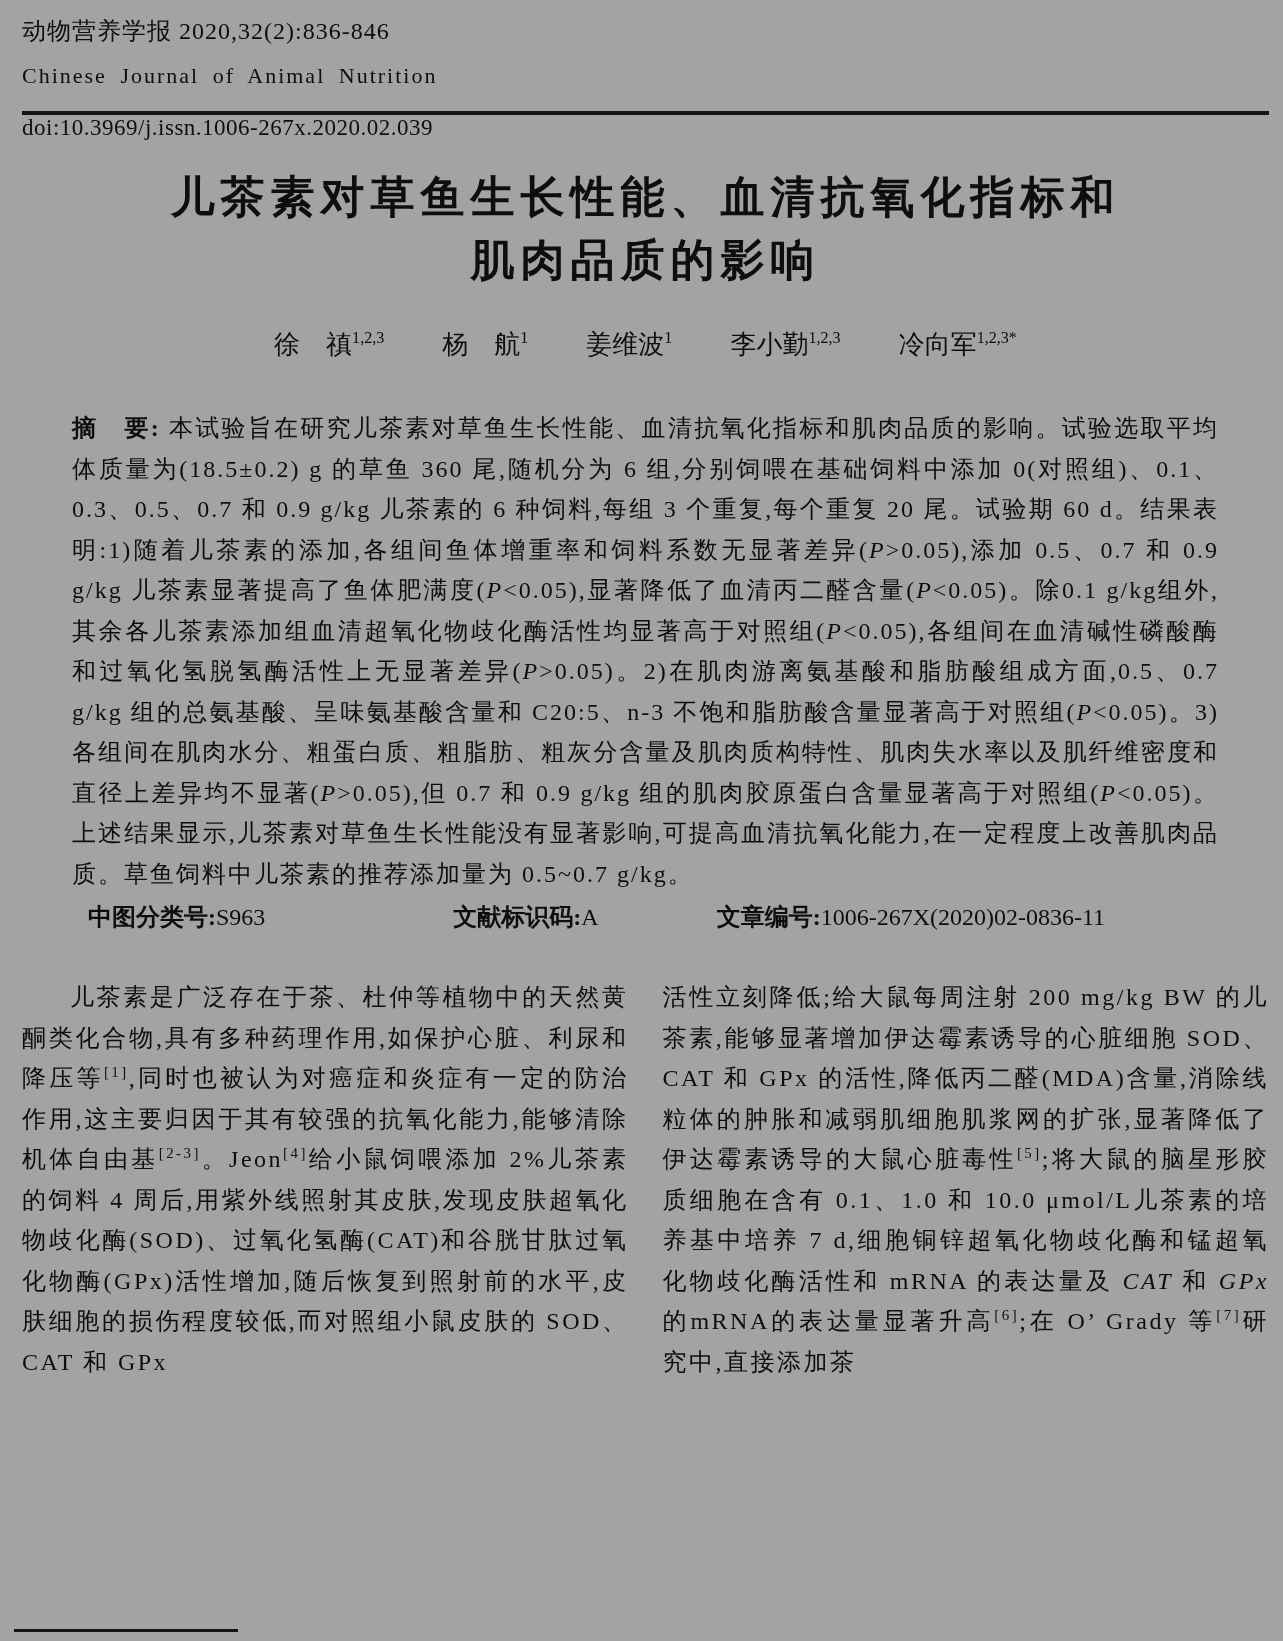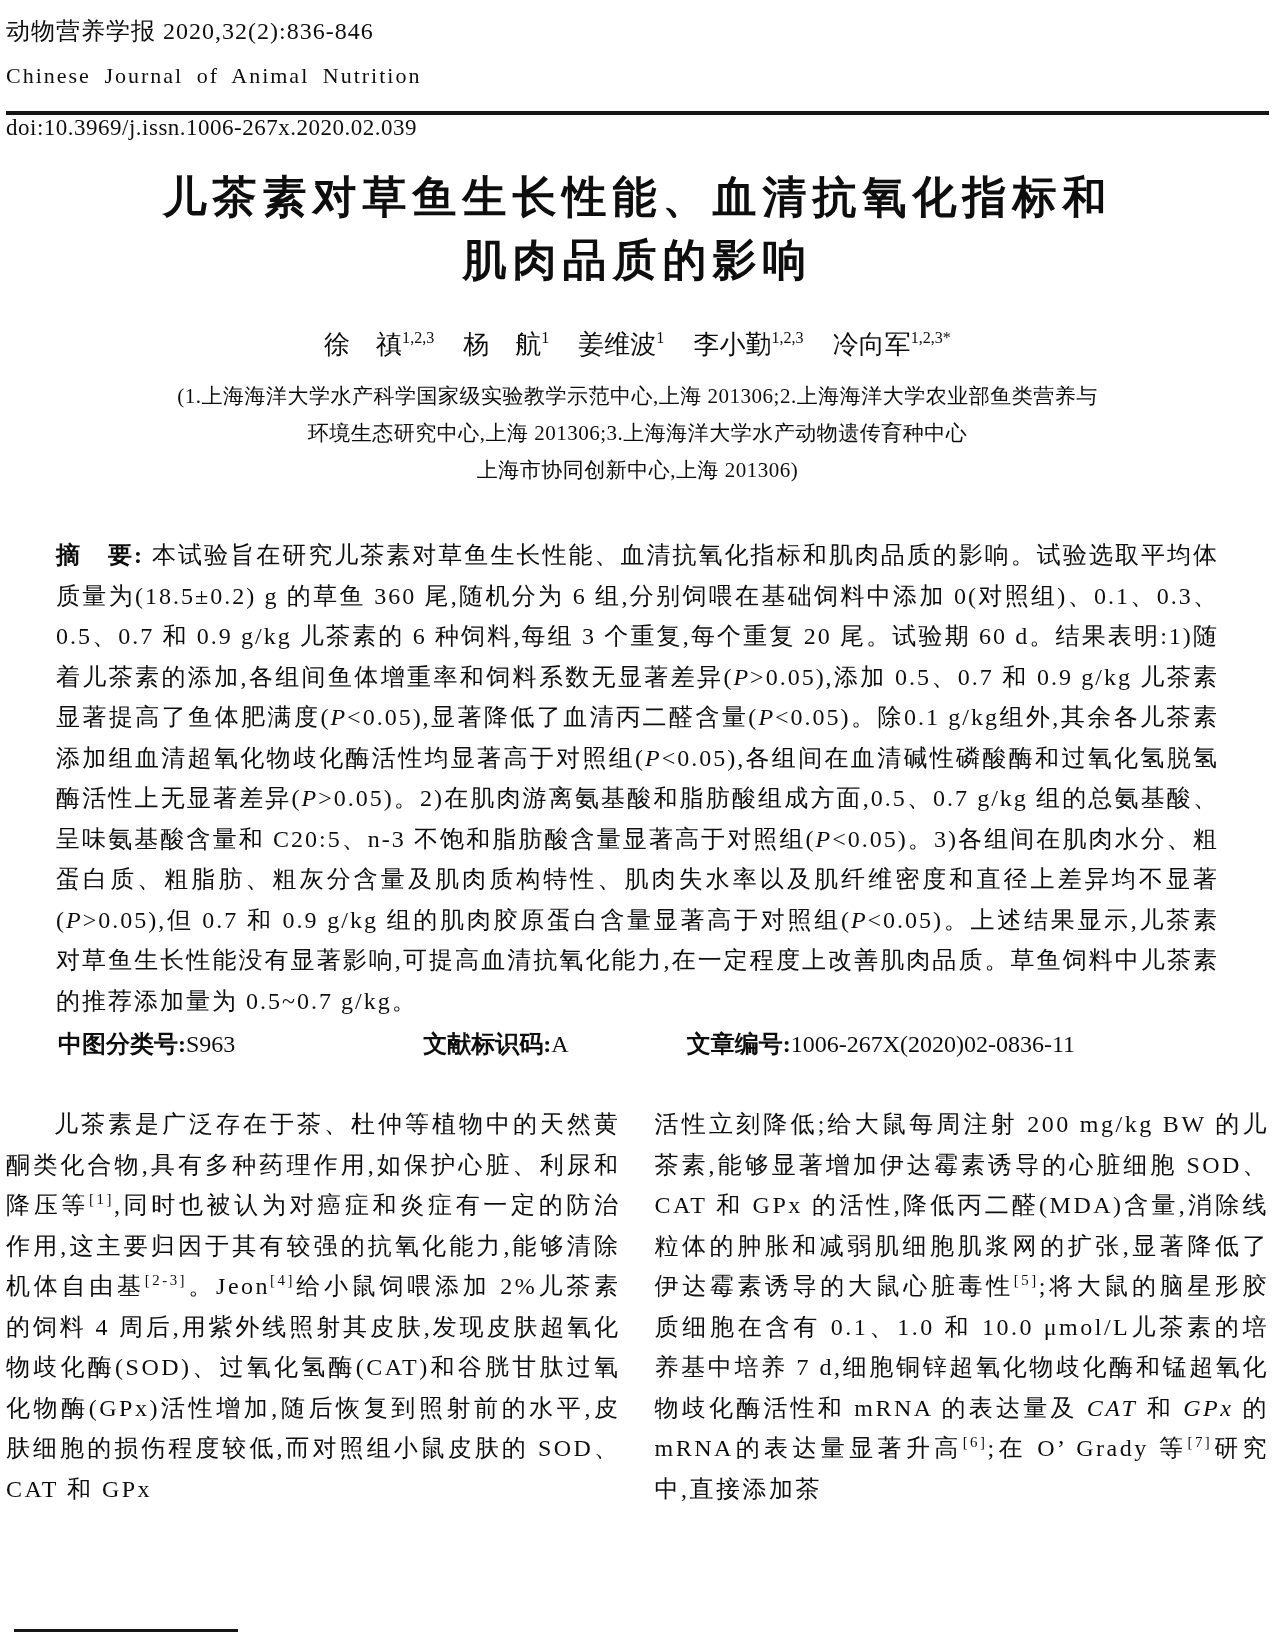--- a/index.html
+++ b/index.html
@@ -1,56 +1,56 @@
 <!DOCTYPE html>
 <html lang="zh"><head>
 <meta charset="utf-8">
 <style>
   html,body { margin:0; padding:0; background:#e8e8e8; }
   .page {
     position:relative;
     width:1283px; height:1641px;
     margin:0 auto;
-    background:#ffffff;
+    background:#a3a3a3;
     color:#0e0e0e;
     font-family:"Liberation Serif", serif;
     box-sizing:border-box;
-    padding:16px 14px 0 6px;
+    padding:16px 14px 0 22px;
     overflow:hidden;
   }
   .hei { font-family:Liberation Serif, serif; font-weight:bold; }
 
   
   .journal-cn { font-size:24px; line-height:30px; letter-spacing:1px; }
   .journal-en { font-size:22px; line-height:26px; margin-top:17px; letter-spacing:2px; word-spacing:6px; }
   .top-rule   { border:none; border-top:4px solid #151515; margin:22px 0 0 0; }
   .doi-line   { font-family:Liberation Serif, serif; font-size:23px; margin-top:0; letter-spacing:0.5px; }
 
   
   .article-title {
     margin-top:24px; text-align:center;
     font-family:"Liberation Sans", sans-serif; font-weight:900;
     font-size:44px; line-height:63px; letter-spacing:6px;
   }
-  .authors { margin-top:36px; display:flex; justify-content:center; gap:29px; font-size:26px; }
+  .authors { margin-top:36px; display:flex; justify-content:center; gap:58px; font-size:26px; }
   .author sup, sup { font-size:0.62em; line-height:0; }
   .affiliations { margin-top:16px; text-align:center; font-size:21px; line-height:37px; letter-spacing:0.5px; }
 
   
   .abstract {
     margin:46px 50px 0 50px;
     font-size:24px; line-height:40.5px;
     text-align:justify; letter-spacing:2px;
   }
   .abstract-label { letter-spacing:2px; }
   .it { font-style:italic; font-family:"Liberation Serif", serif; }
 
   .keywords { margin:2px 50px 0 50px; font-size:24px; line-height:40px; letter-spacing:2px; }
 
-  .meta { display:flex; margin:3px 50px 0 52px; font-size:24px; line-height:40px; white-space:nowrap; }
+  .meta { display:flex; margin:3px 50px 0 66px; font-size:24px; line-height:40px; white-space:nowrap; }
   .meta-item2 { margin-left:188px; }
   .meta-item3 { margin-left:118px; }
 
   
   .columns { display:flex; gap:34px; margin-top:40px; }
   .col { flex:1 1 0; font-size:24px; line-height:40.5px; text-align:justify; letter-spacing:2.5px; }
   .col p { margin:0; }
   .indent { text-indent:2em; }
 
   .footnote-rule {
@@ -74,25 +74,20 @@
   </h1>
 
   <div class="authors">
     <span class="author"><span>徐　禛</span><sup>1,2,3</sup></span>
     <span class="author"><span>杨　航</span><sup>1</sup></span>
     <span class="author"><span>姜维波</span><sup>1</sup></span>
     <span class="author"><span>李小勤</span><sup>1,2,3</sup></span>
     <span class="author"><span>冷向军</span><sup>1,2,3*</sup></span>
   </div>
 
-  <div class="affiliations">
-    <div>(1.上海海洋大学水产科学国家级实验教学示范中心,上海 201306;2.上海海洋大学农业部鱼类营养与</div>
-    <div>环境生态研究中心,上海 201306;3.上海海洋大学水产动物遗传育种中心</div>
-    <div>上海市协同创新中心,上海 201306)</div>
-  </div>
 
   <p class="abstract"><span class="hei abstract-label">摘　要: </span><span>本试验旨在研究儿茶素对草鱼生长性能、血清抗氧化指标和肌肉品质的影响。试验选取平均体质量为(18.5±0.2) g 的草鱼 360 尾,随机分为 6 组,分别饲喂在基础饲料中添加 0(对照组)、0.1、0.3、0.5、0.7 和 0.9 g/kg 儿茶素的 6 种饲料,每组 3 个重复,每个重复 20 尾。试验期 60 d。结果表明:1)随着儿茶素的添加,各组间鱼体增重率和饲料系数无显著差异(<span class="it">P</span>&gt;0.05),添加 0.5、0.7 和 0.9 g/kg 儿茶素显著提高了鱼体肥满度(<span class="it">P</span>&lt;0.05),显著降低了血清丙二醛含量(<span class="it">P</span>&lt;0.05)。除0.1 g/kg组外,其余各儿茶素添加组血清超氧化物歧化酶活性均显著高于对照组(<span class="it">P</span>&lt;0.05),各组间在血清碱性磷酸酶和过氧化氢脱氢酶活性上无显著差异(<span class="it">P</span>&gt;0.05)。2)在肌肉游离氨基酸和脂肪酸组成方面,0.5、0.7 g/kg 组的总氨基酸、呈味氨基酸含量和 C20:5、n-3 不饱和脂肪酸含量显著高于对照组(<span class="it">P</span>&lt;0.05)。3)各组间在肌肉水分、粗蛋白质、粗脂肪、粗灰分含量及肌肉质构特性、肌肉失水率以及肌纤维密度和直径上差异均不显著(<span class="it">P</span>&gt;0.05),但 0.7 和 0.9 g/kg 组的肌肉胶原蛋白含量显著高于对照组(<span class="it">P</span>&lt;0.05)。上述结果显示,儿茶素对草鱼生长性能没有显著影响,可提高血清抗氧化能力,在一定程度上改善肌肉品质。草鱼饲料中儿茶素的推荐添加量为 0.5~0.7 g/kg。</span></p>
 
 
   <div class="meta">
     <span class="meta-item"><span class="hei">中图分类号:</span><span>S963</span></span>
     <span class="meta-item meta-item2"><span class="hei">文献标识码:</span><span>A</span></span>
     <span class="meta-item meta-item3"><span class="hei">文章编号:</span><span>1006-267X(2020)02-0836-11</span></span>
   </div>
 

